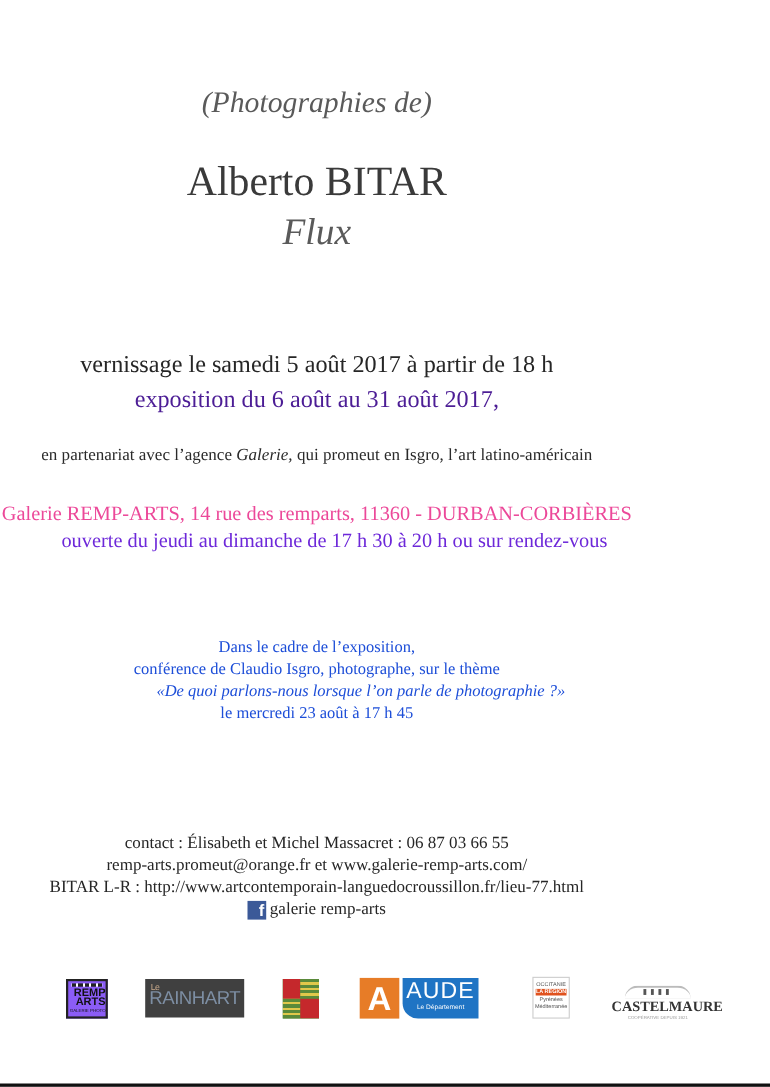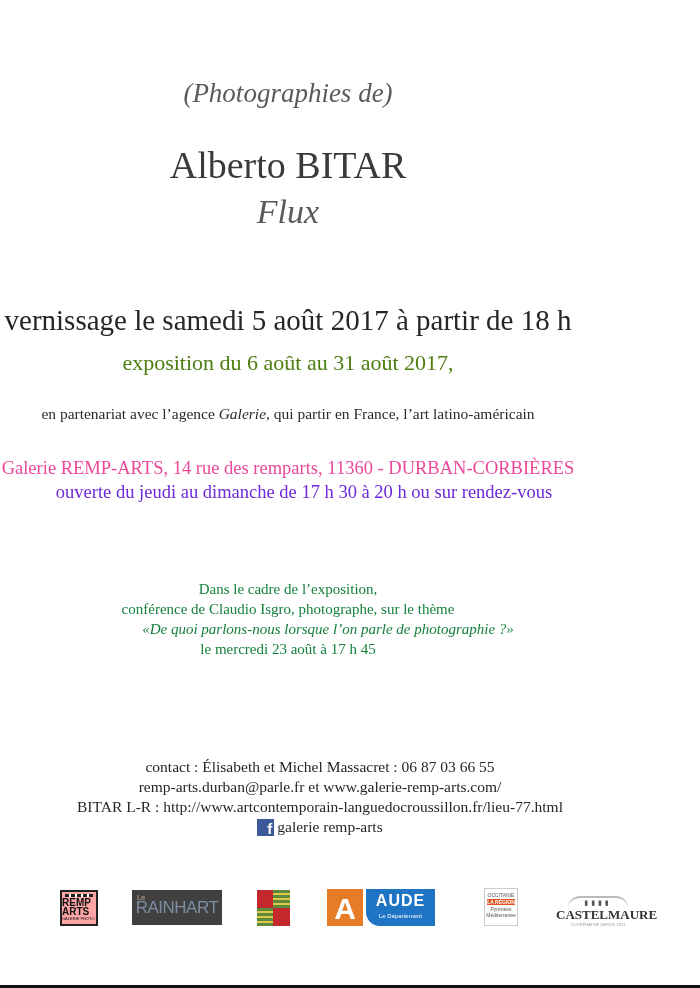--- a/index.html
+++ b/index.html
@@ -2,54 +2,54 @@
 <html><head>
 <meta charset="utf-8">
 <style>
   html, body { margin: 0; padding: 0; background: #ffffff; }
   body { width: 700px; height: 988px; position: relative; overflow: hidden;
          font-family: "Liberation Serif", "DejaVu Serif", serif; color: #262626; }
   .line { position: absolute; left: 0; width: 576px; text-align: center; white-space: nowrap; }
   .subtitle { top: 78px; font-size: 27px; font-style: italic; color: #5a5a5a; }
   .artist { top: 143px; font-size: 38px; color: #3a3a3a; }
   .show { top: 193px; font-size: 34px; font-style: italic; color: #5a5a5a; }
-  .vern { top: 304px; font-size: 29px; color: #262626; }
-  .expo { top: 350px; font-size: 22px; color: #4d7c0f; }
+  .vern { top: 318px; font-size: 22px; color: #262626; }
+  .expo { top: 350px; font-size: 22px; color: #4c1d95; }
   .partner { top: 405px; font-size: 15.5px; color: #2a2a2a; }
   .galerie { top: 458px; font-size: 18.5px; color: #ec4899; }
   .hours { top: 482px; font-size: 18.5px; color: #6d28d9; margin-left: 16px; }
-  .conf { font-size: 15px; color: #15803d; }
+  .conf { font-size: 15px; color: #1d4ed8; }
   .c1 { top: 581px; } .c2 { top: 601px; } .c3 { top: 621px; font-style: italic; padding-left: 40px; } .c4 { top: 641px; }
-  .ct { font-size: 15.5px; color: #262626; margin-left: 32px; }
+  .ct { font-size: 15.5px; color: #262626; }
   .k1 { top: 758px; } .k2 { top: 778px; } .k3 { top: 798px; }
   .k4 { top: 818px; display: flex; justify-content: center; align-items: center; gap: 3px; }
   .fb { display: inline-block; width: 17px; height: 17px; background: #3b5998; color: #fff;
         font-family: "Liberation Sans", sans-serif; font-weight: bold; font-size: 15px;
         line-height: 20px; text-align: right; padding-right: 2px; box-sizing: border-box; overflow: hidden; }
   .logo { position: absolute; box-sizing: border-box; font-family: "Liberation Sans", sans-serif; }
-  .remp { left: 60px; top: 890px; width: 38px; height: 36px; border: 2px solid #222; background: #fca5a5;
-          text-align: left; font-weight: bold; font-size: 10px; line-height: 9px; color: #111; padding-top: 6px; }
+  .remp { left: 60px; top: 890px; width: 38px; height: 36px; border: 2px solid #222; background: #8b5cf6;
+          text-align: right; font-weight: bold; font-size: 10px; line-height: 9px; color: #111; padding-top: 6px; }
   .remp .bar { position: absolute; top: 2px; left: 3px; right: 3px; height: 3px;
                background: repeating-linear-gradient(90deg, #222 0 4px, #fff 4px 6px); }
   .remp .small { font-size: 4px; line-height: 5px; font-weight: normal; }
   .rain { left: 132px; top: 890px; width: 90px; height: 35px; background: #404040; color: #7d8ea3;
           font-size: 17px; line-height: 35px; text-align: center; letter-spacing: -0.5px; }
   .rain .le { position: absolute; left: 5px; top: -10px; font-size: 8px; color: #c7a88a; }
   .crest { left: 257px; top: 890px; width: 33px; height: 36px; overflow: hidden; background: #5a8a3a; }
   .crest .q1 { position: absolute; left: 0; top: 0; width: 16px; height: 18px; background: #c5282c; }
   .crest .q2 { position: absolute; right: 0; top: 0; width: 17px; height: 18px;
                background: repeating-linear-gradient(180deg, #5a8a3a 0 3px, #e0c84a 3px 5px); }
   .crest .q3 { position: absolute; left: 0; bottom: 0; width: 16px; height: 18px;
                background: repeating-linear-gradient(180deg, #5a8a3a 0 3px, #e0c84a 3px 5px); }
   .crest .q4 { position: absolute; right: 0; bottom: 0; width: 17px; height: 18px; background: #c5282c; }
   .aude-a { left: 327px; top: 889px; width: 36px; height: 37px; background: #e77c27; color: #fff;
             font-size: 30px; font-weight: bold; text-align: center; line-height: 40px; }
   .aude-b { left: 366px; top: 889px; width: 69px; height: 37px; background: #1f74c4; color: #fff;
             text-align: center; border-radius: 0 0 0 14px; }
-  .aude-b .t { font-size: 16px; font-weight: bold; line-height: 24px; letter-spacing: 1px; }
+  .aude-b .t { font-size: 21px; font-weight: normal; line-height: 24px; letter-spacing: 1px; }
   .aude-b .s { font-size: 6px; line-height: 6px; }
   .occ { left: 484px; top: 888px; width: 34px; height: 38px; border: 1px solid #ccc; background: #fff;
          text-align: center; font-size: 5px; line-height: 6px; padding-top: 3px; color: #555; }
   .occ .r { background: #e0521e; color: #fff; margin: 1px 2px; font-weight: bold; }
   .cast { left: 556px; top: 896px; width: 84px; height: 36px; text-align: center; color: #333; }
   .cast .roof { margin: 0 auto; width: 60px; height: 10px; border-top: 2px solid #bbb;
                 border-radius: 30px 30px 0 0; font-size: 7px; line-height: 10px; letter-spacing: 3px; color: #555; }
   .cast .name { font-family: "Liberation Serif", serif; font-size: 13px; font-weight: bold; line-height: 14px; }
   .cast .s { font-size: 4px; line-height: 5px; color: #999; }
   .bottom-rule { position: absolute; left: 0; top: 985px; width: 700px; height: 3px; background: #111; }
@@ -57,32 +57,32 @@
 </head>
 <body>
 
 <div class="line subtitle">(Photographies de)</div>
 <div class="line artist">Alberto BITAR</div>
 <div class="line show">Flux</div>
 
 <div class="line vern">vernissage le samedi 5 août 2017 à partir de 18 h</div>
 <div class="line expo">exposition du 6 août au 31 août 2017,</div>
 
-<div class="line partner"><span>en partenariat avec l’agence </span><i>Galerie,</i><span> qui partir en France, l’art latino-américain</span></div>
+<div class="line partner"><span>en partenariat avec l’agence </span><i>Galerie,</i><span> qui promeut en Isgro, l’art latino-américain</span></div>
 
 <div class="line galerie">Galerie REMP-ARTS, 14 rue des remparts, 11360 - DURBAN-CORBIÈRES</div>
 <div class="line hours">ouverte du jeudi au dimanche de 17 h 30 à 20 h ou sur rendez-vous</div>
 
 <div class="line conf c1">Dans le cadre de l’exposition,</div>
 <div class="line conf c2">conférence de Claudio Isgro, photographe, sur le thème</div>
 <div class="line conf c3">«De quoi parlons-nous lorsque l’on parle de photographie ?»</div>
 <div class="line conf c4">le mercredi 23 août à 17 h 45</div>
 
 <div class="line ct k1">contact : Élisabeth et Michel Massacret : 06 87 03 66 55</div>
-<div class="line ct k2"><span>remp-arts.durban@parle.fr</span><span> et </span><span>www.galerie-remp-arts.com/</span></div>
+<div class="line ct k2"><span>remp-arts.promeut@orange.fr</span><span> et </span><span>www.galerie-remp-arts.com/</span></div>
 <div class="line ct k3"><span>BITAR L-R : </span><span>http://www.artcontemporain-languedocroussillon.fr/lieu-77.html</span></div>
 <div class="line ct k4">
     <span class="fb">f</span>
     <span>galerie remp-arts</span>
   </div>
 
 <div class="logo remp">
   <div class="bar"></div>
   <div>REMP</div>
   <div>ARTS</div>

